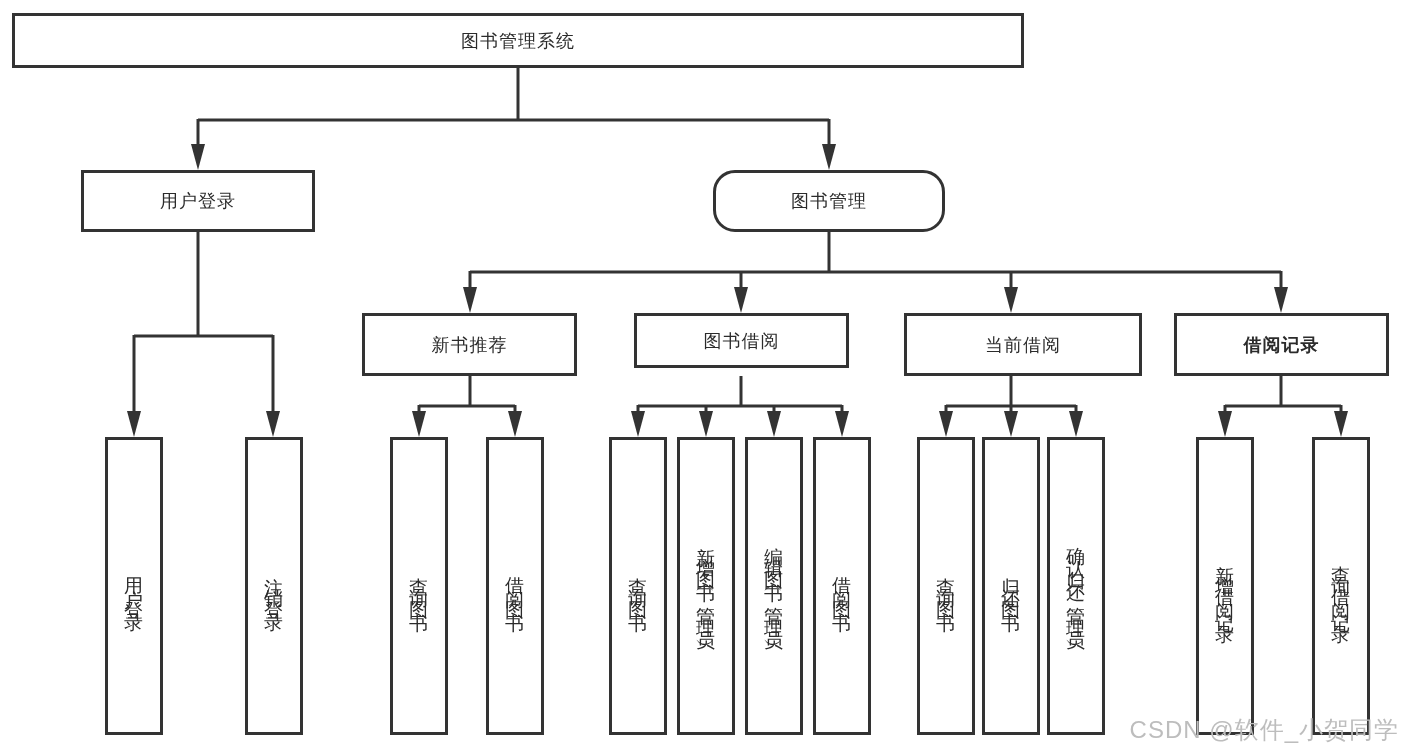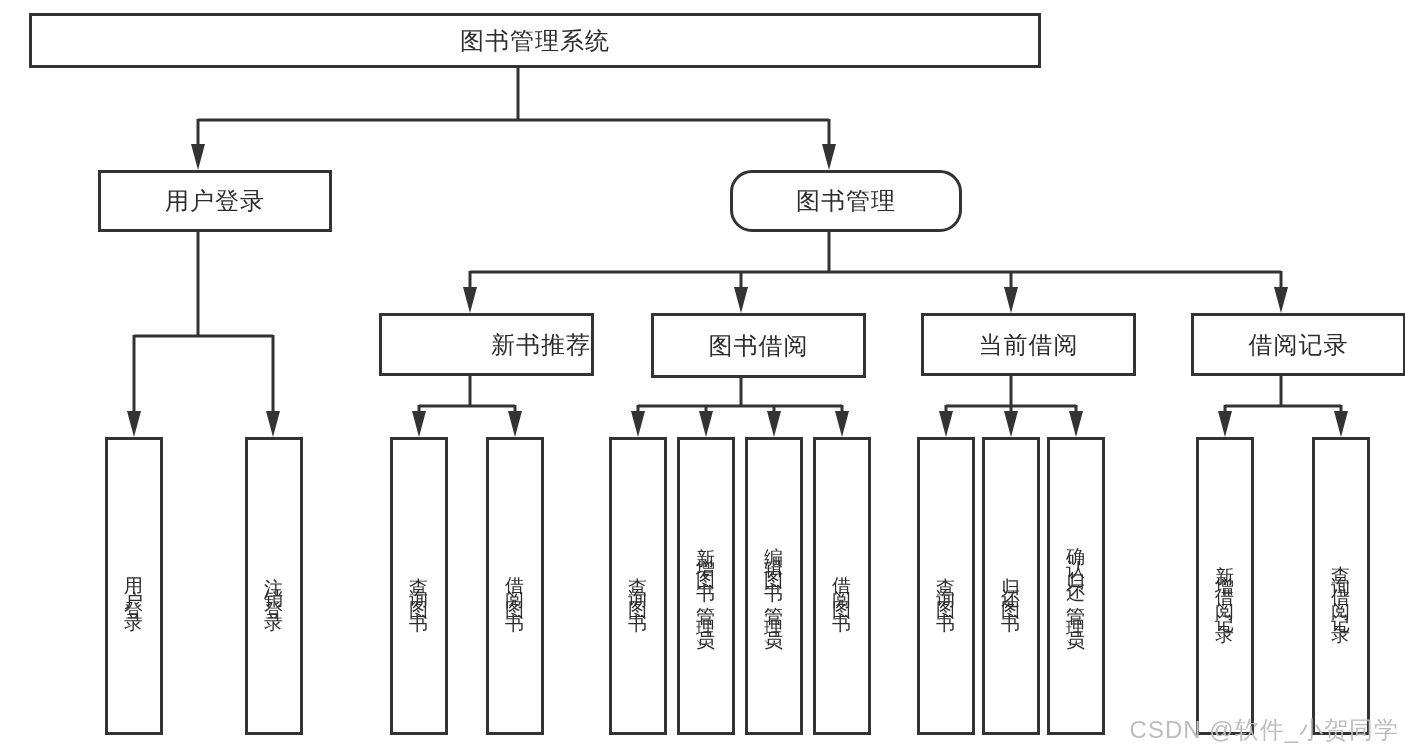--- a/index.html
+++ b/index.html
@@ -15,21 +15,21 @@
   .connectors polygon{fill:#333333;stroke:none;}
   .node{
     position:absolute;
     box-sizing:border-box;
     background:#ffffff;
     border:3px solid #333333;
     color:#2b2b2b;
     display:flex;align-items:center;justify-content:center;
     z-index:2;
   }
-  .hbox{font-size:24px;letter-spacing:1px;white-space:nowrap;margin-left:17px;}
+  .hbox{font-size:18px;letter-spacing:1px;white-space:nowrap;}
   .vbox{width:58px;height:298px;}
   .vbox .vtext{
     writing-mode:vertical-rl;
     text-orientation:mixed;
     font-size:19px;
     letter-spacing:12px;
     line-height:1;
     white-space:nowrap;
   }
   .watermark{
@@ -120,30 +120,30 @@
     <span>图书管理系统</span>
   </div>
 
   <div class="node hbox" style="left:81px;top:170px;width:234px;height:62px;">
     <span>用户登录</span>
   </div>
   <div class="node hbox" style="left:713px;top:170px;width:232px;height:62px;border-radius:22px;">
     <span>图书管理</span>
   </div>
 
-  <div class="node hbox" style="left:362px;top:313px;width:215px;height:63px;justify-content:flex-end;">
+  <div class="node hbox" style="left:362px;top:313px;width:215px;height:63px;">
     <span>新书推荐</span>
   </div>
-  <div class="node hbox" style="left:634px;top:313px;width:215px;height:65px;">
+  <div class="node hbox" style="left:634px;top:313px;width:215px;height:55px;">
     <span>图书借阅</span>
   </div>
-  <div class="node hbox" style="left:904px;top:313px;width:215px;height:63px;">
+  <div class="node hbox" style="left:904px;top:313px;width:238px;height:63px;">
     <span>当前借阅</span>
   </div>
-  <div class="node hbox" style="left:1174px;top:313px;width:215px;height:63px;">
+  <div class="node hbox" style="left:1174px;top:313px;width:215px;height:63px;font-weight:bold;">
     <span>借阅记录</span>
   </div>
 
   <div class="node vbox" style="left:105px;top:437px;">
     <span class="vtext">用户登录</span>
   </div>
   <div class="node vbox" style="left:245px;top:437px;">
     <span class="vtext">注销登录</span>
   </div>
 

